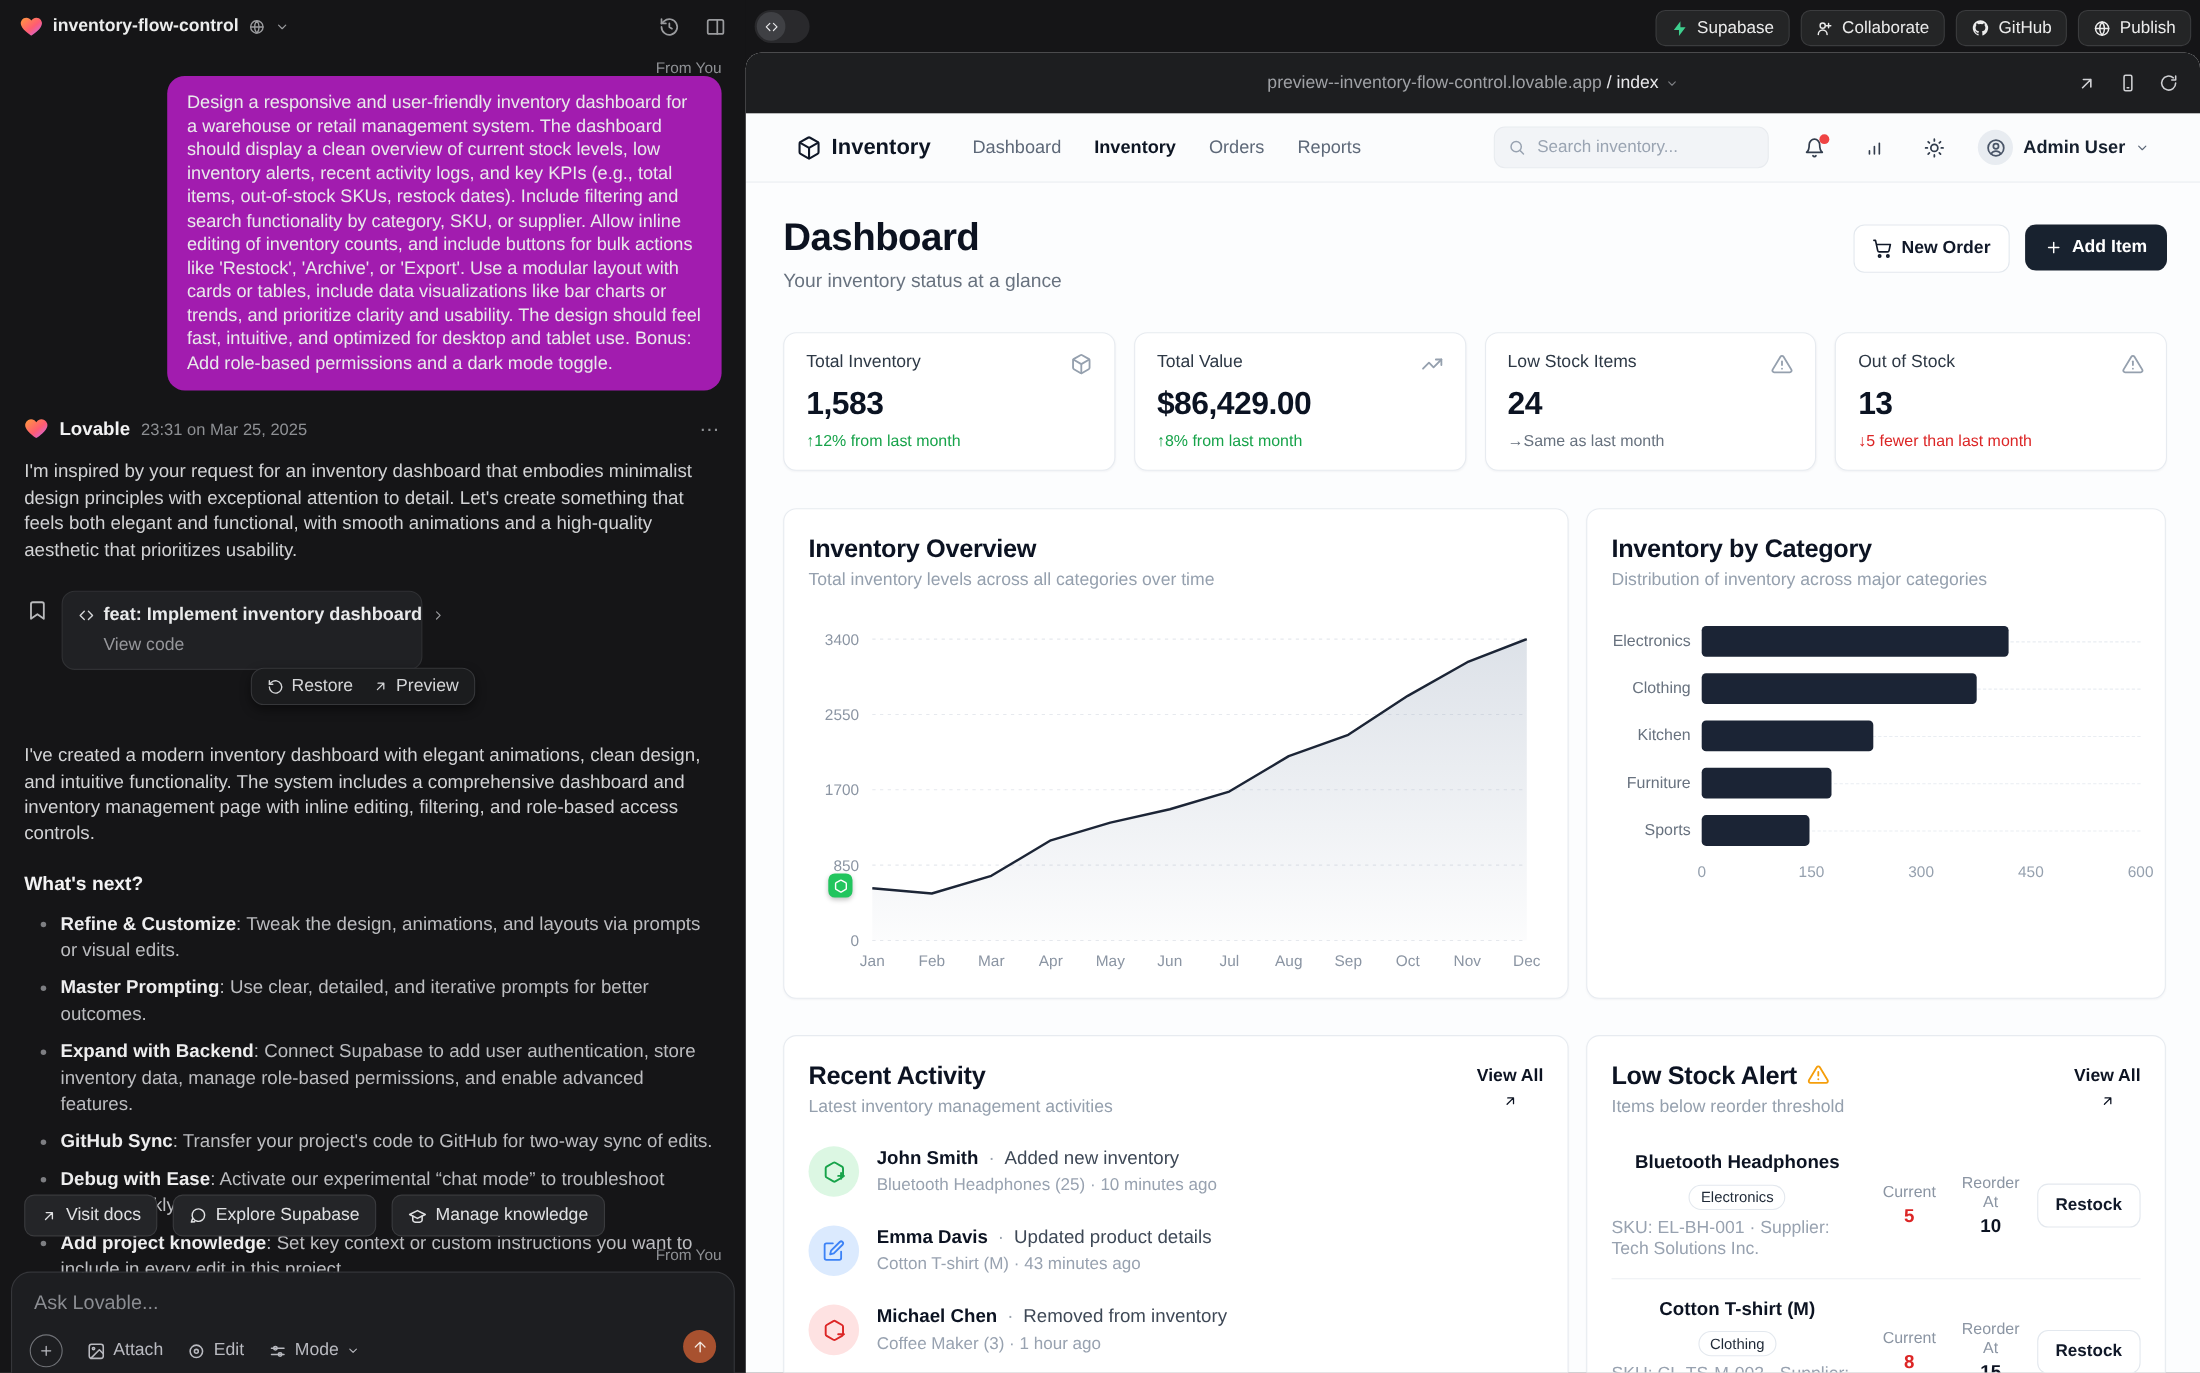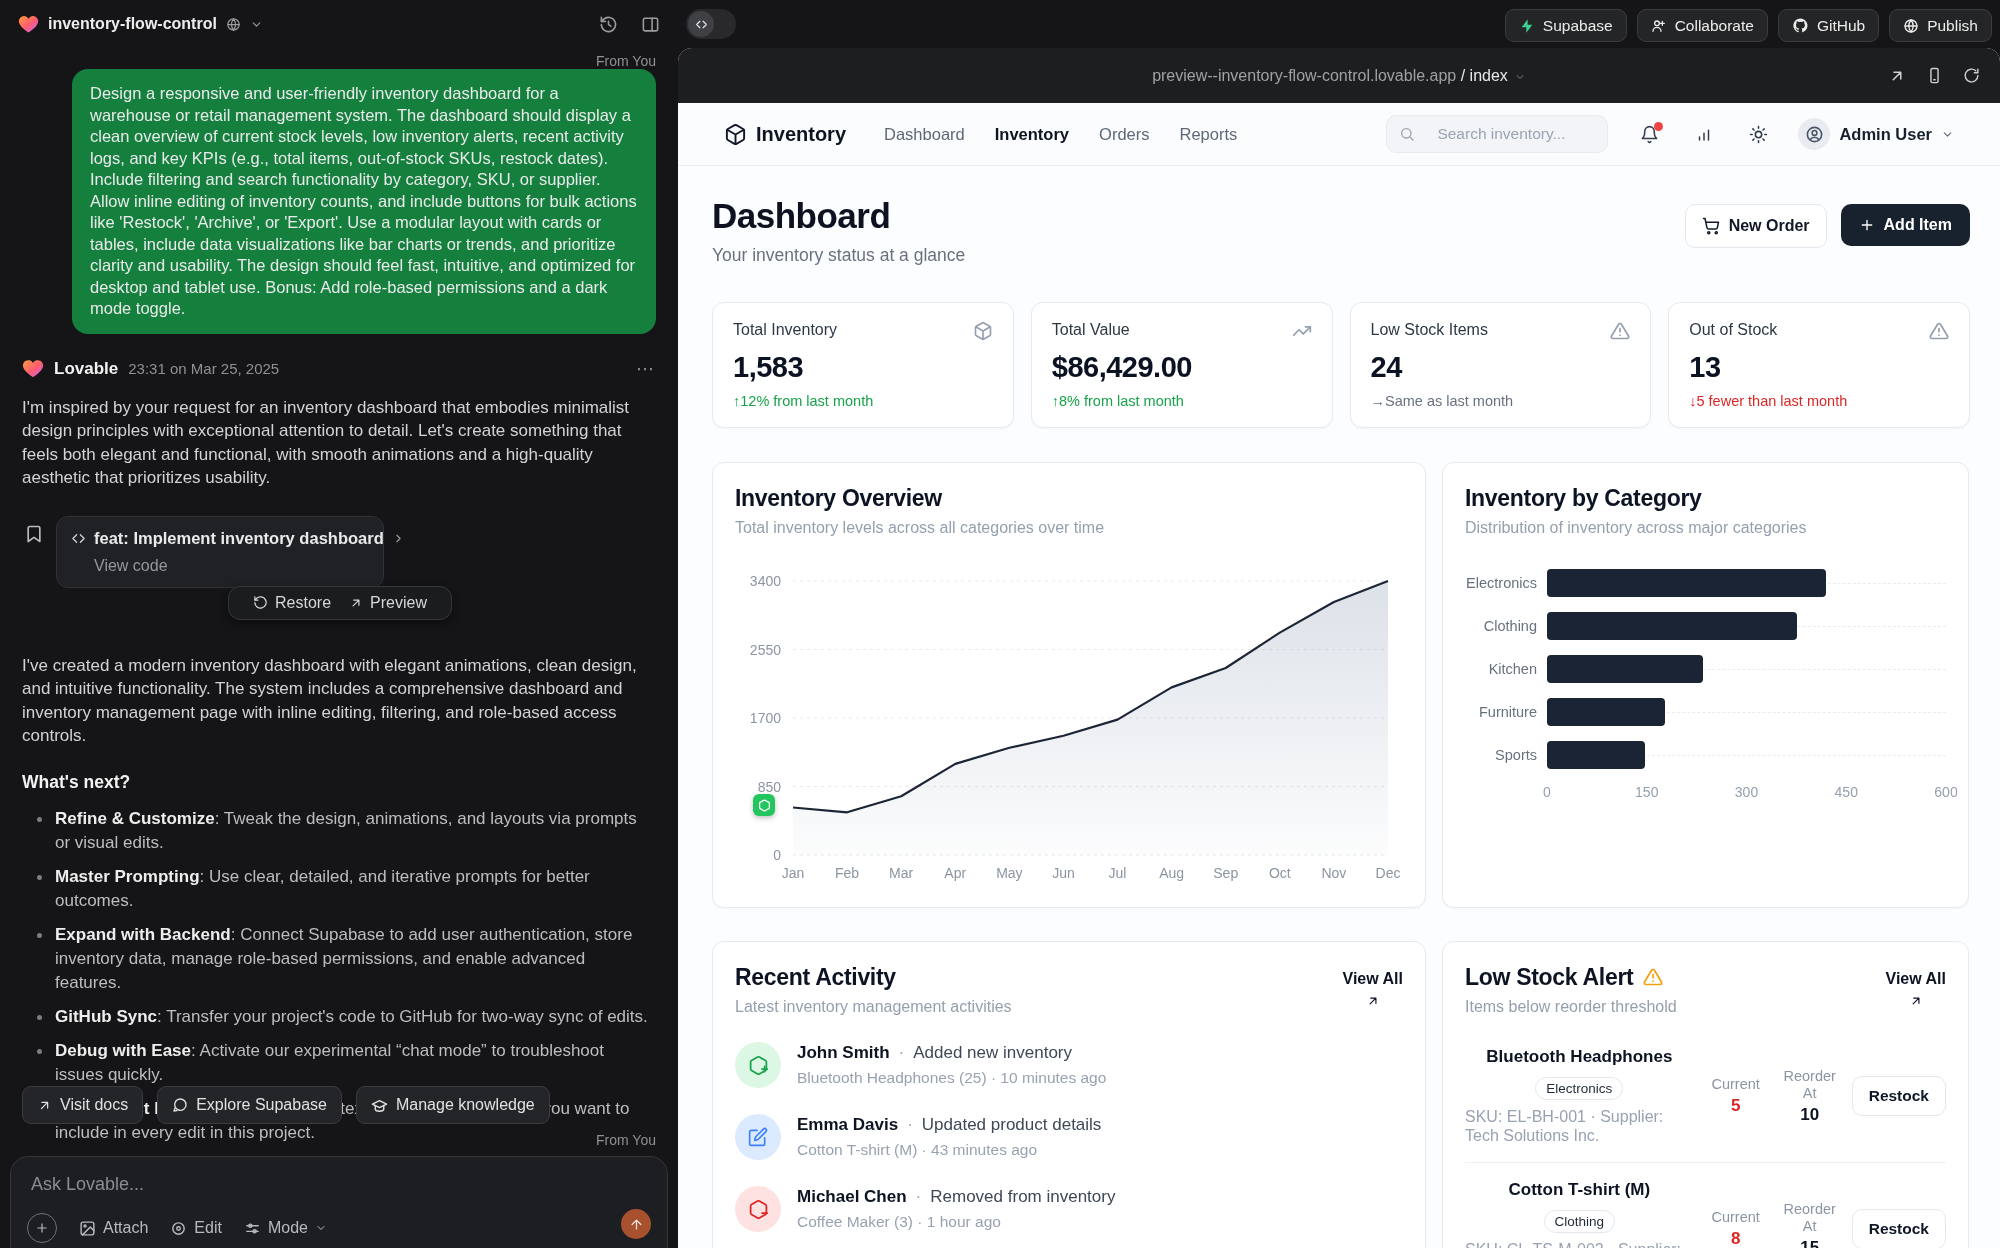--- a/index.html
+++ b/index.html
@@ -8,36 +8,36 @@
   .ic{stroke:currentColor;fill:none;stroke-width:2;stroke-linecap:round;stroke-linejoin:round;}
 
   
   .sidebar{position:absolute;left:0;top:0;width:678px;height:1248px;background:#151517;color:#d2d3d5;}
   .sb-top{height:48px;display:flex;align-items:center;padding:0 18px;gap:9px;}
   .sb-title{font-size:16px;font-weight:600;color:#eceded;}
   .sb-top .dim{color:#9a9b9e;display:flex;align-items:center;}
   .sb-spacer{flex:1;}
   .chat{padding:0 22px;}
   .from-you{font-size:14px;color:#8e9094;text-align:right;margin-top:5px;}
-  .bubble{margin-left:auto;width:584px;box-sizing:border-box;background:#15803d;border-radius:16px;
+  .bubble{margin-left:auto;width:504px;box-sizing:border-box;background:#a21caf;border-radius:16px;
           padding:14px 18px;font-size:16.5px;line-height:21.5px;color:#e9eaeb;}
   .lov-row{margin-top:24px;display:flex;align-items:center;gap:10px;}
   .lov-name{font-size:17px;font-weight:700;color:#f2f2f3;}
   .lov-time{font-size:15px;color:#8e9094;}
   .dots{margin-left:auto;color:#8e9094;font-size:18px;letter-spacing:2px;}
   .para{margin-top:16px;font-size:17px;line-height:23.5px;color:#d2d3d5;}
   .commit-zone{margin-top:26px;position:relative;height:122px;}
   .bookmark{position:absolute;left:2px;top:8px;color:#b9babc;}
   .commit-card{margin-left:34px;width:328px;background:#202124;border:1px solid #303134;border-radius:12px;
                padding:12px 14px;box-sizing:border-box;cursor:pointer;}
   .commit-r1{display:flex;align-items:center;gap:8px;}
   .commit-title{font-size:16.5px;font-weight:600;color:#e9eaeb;white-space:nowrap;}
   .commit-r2{margin-left:23px;margin-top:9px;font-size:16px;color:#96979b;}
   .restore-pill{position:absolute;left:206px;top:70px;background:#1b1c1e;border:1px solid #36373a;border-radius:12px;
-                padding:7px 24px;display:flex;gap:18px;align-items:center;font-size:16px;color:#d5d6d8;
+                padding:7px 14px;display:flex;gap:18px;align-items:center;font-size:16px;color:#d5d6d8;
                 box-shadow:0 4px 10px rgba(0,0,0,.45);}
   .pill-item{display:flex;align-items:center;gap:7px;cursor:pointer;}
   .wn{margin-top:24px;font-size:17.5px;font-weight:700;color:#f2f2f3;}
   ul.bullets{list-style:none;margin:14px 0 0 0;padding:0;}
   ul.bullets li{display:flex;margin-bottom:10px;}
   .bdot{flex:0 0 auto;width:5px;height:5px;border-radius:50%;background:#7d7e82;margin:10px 13px 0 15px;}
   .btext{font-size:17px;line-height:24px;color:#bcbdc0;}
   .btext b{color:#ededee;font-weight:700;}
   .footer-btns{position:absolute;left:22px;top:1086px;display:flex;gap:14px;}
   .fbtn{display:flex;align-items:center;gap:8px;height:36px;padding:0 14px;border-radius:9px;background:#242528;
@@ -74,22 +74,22 @@
   .url-icons{position:absolute;right:20px;top:0;height:55px;display:flex;align-items:center;gap:20px;color:#cfd0d3;}
   .url-icons span{display:flex;cursor:pointer;}
 
   .app{height:1145px;background:#fcfdfe;overflow:hidden;}
   .navbar{height:62px;display:flex;align-items:center;padding:0 46px;border-bottom:1px solid #e9edf1;background:#fbfcfd;}
   .brand{display:flex;align-items:center;gap:9px;color:#101828;}
   .brand-name{font-size:20px;font-weight:700;color:#0d1523;}
   .nav-links{display:flex;gap:30px;margin-left:38px;}
   .nav-link{font-size:16.5px;color:#5d6878;cursor:pointer;}
   .nav-link.active{color:#0d1523;font-weight:600;}
-  .searchbox{margin-left:auto;width:222px;height:38px;background:#f2f4f7;border:1px solid #e8ebef;border-radius:10px;
-             display:flex;align-items:center;padding:0 12px;gap:20px;color:#98a2b0;box-sizing:border-box;}
+  .searchbox{margin-left:auto;width:250px;height:38px;background:#f2f4f7;border:1px solid #e8ebef;border-radius:10px;
+             display:flex;align-items:center;padding:0 12px;gap:8px;color:#98a2b0;box-sizing:border-box;}
   .searchbox input{border:none;background:transparent;outline:none;font-size:15.5px;width:180px;color:#333;font-family:inherit;}
   .searchbox input::placeholder{color:#9aa4b2;}
   .nav-icons{display:flex;align-items:center;gap:36px;margin-left:32px;color:#323d4d;}
   .nav-ic{position:relative;display:flex;cursor:pointer;}
   .bell-dot{position:absolute;top:-3px;right:-4px;width:9px;height:9px;border-radius:50%;background:#ef4444;}
   .userchip{display:flex;align-items:center;gap:9px;margin-left:30px;cursor:pointer;}
   .avatar{width:32px;height:32px;border-radius:50%;background:#e8ecf1;display:flex;align-items:center;
           justify-content:center;color:#4a5568;}
   .username{font-size:16.5px;font-weight:600;color:#16202e;}
 

